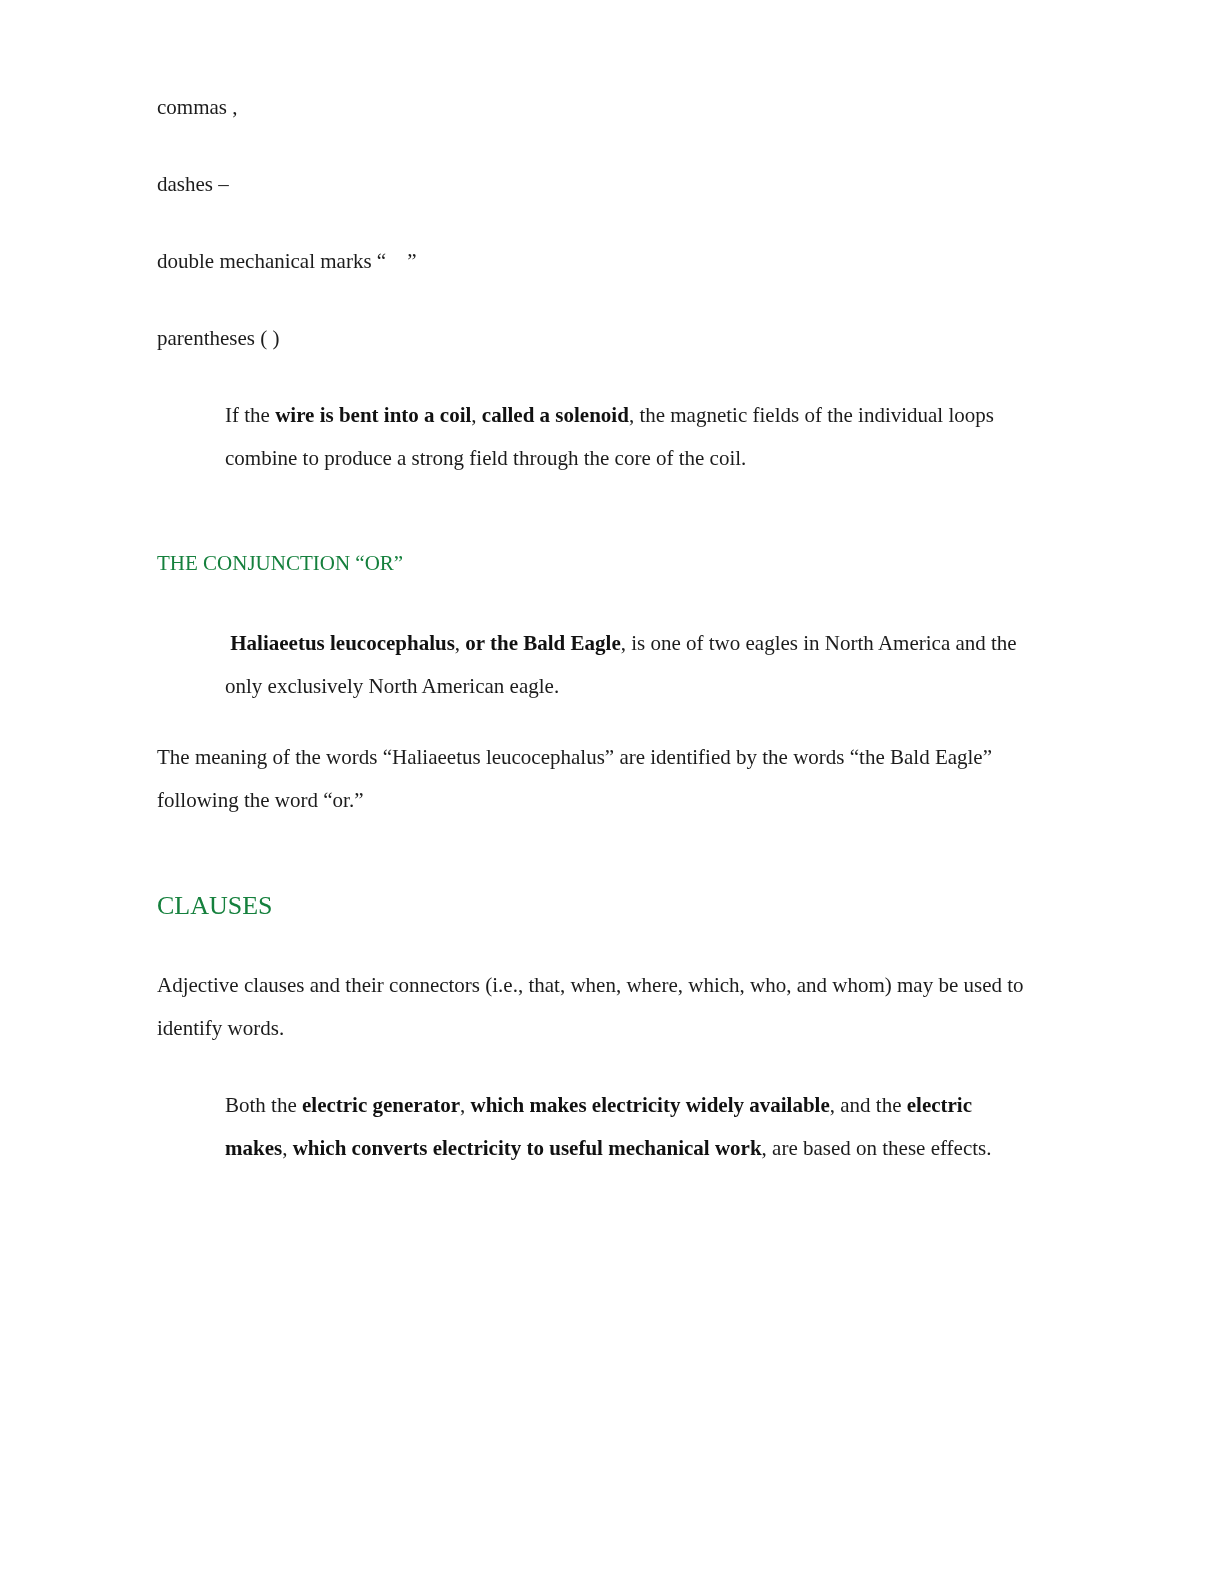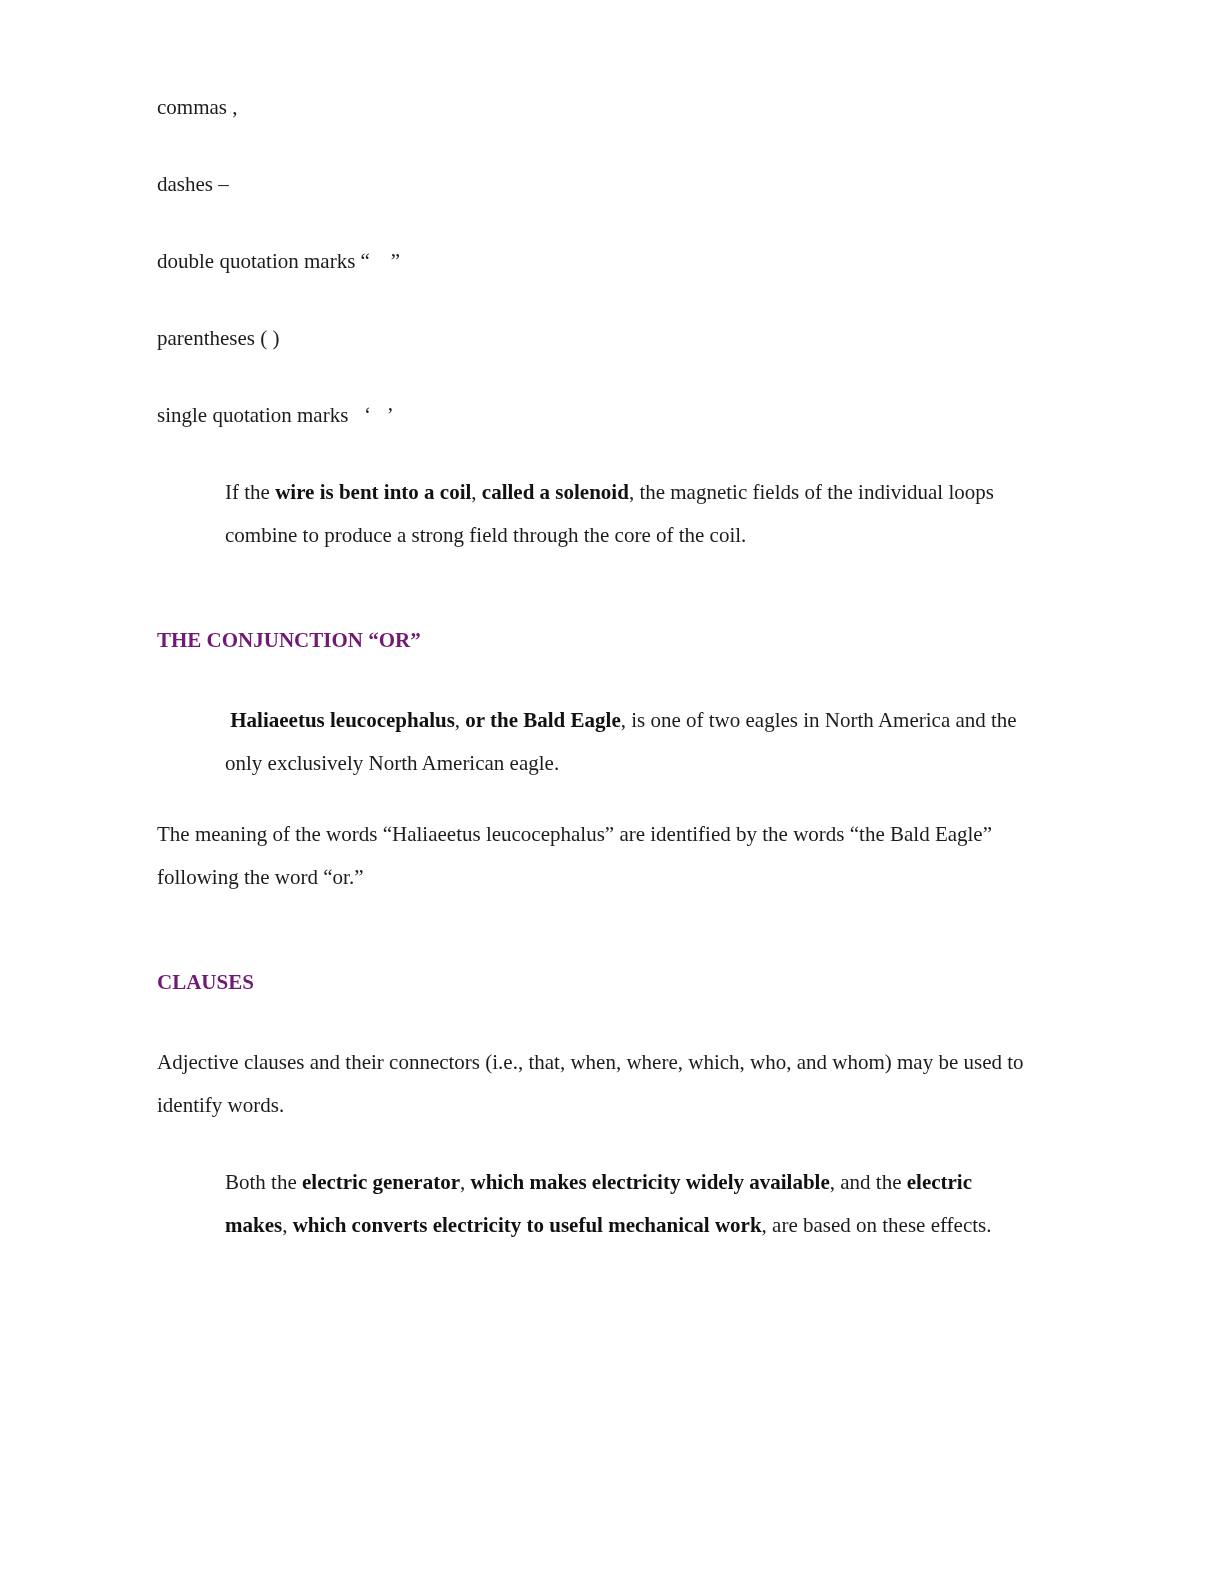--- a/index.html
+++ b/index.html
@@ -29,53 +29,52 @@
   }
   .example {
     margin-left: 68px;
     margin-right: 45px;
     margin-bottom: 28px;
   }
   .para {
     margin-bottom: 34px;
   }
   .heading {
-    font-weight: bold;
-    color: #701a75;
+    font-weight: normal;
+    color: #15803d;
     margin: 62px 0 37px 0;
   }
   .bi {
     font-weight: bold;
     color: #111111;
   }
 </style>
 </head>
 <body>
 
 <main class="page">
 
   <p class="block list-item">commas ,</p>
 
   <p class="block list-item">dashes –</p>
 
-  <p class="block list-item">double quotation marks “    ”</p>
+  <p class="block list-item">double mechanical marks “    ”</p>
 
   <p class="block list-item">parentheses ( )</p>
 
-  <p class="block list-item">single quotation marks   ‘   ’</p>
 
   <p class="block example"><span>If the </span><span class="bi">wire is bent into a coil</span><span>, </span><span class="bi">called a solenoid</span><span>, the magnetic fields of the individual loops combine to produce a strong field through the core of the coil.</span></p>
 
 
   <h2 class="block heading" style="font-size:21px;">THE CONJUNCTION “OR”</h2>
 
 
   <p class="block example"><span> </span><span class="bi">Haliaeetus leucocephalus</span><span>, </span><span class="bi">or the Bald Eagle</span><span>, is one of two eagles in North America and the only exclusively North American eagle.</span></p>
 
   <p class="block para">The meaning of the words “Haliaeetus leucocephalus” are identified by the words “the Bald Eagle” following the word “or.”</p>
 
-  <h2 class="block heading" style="font-size:21px;">CLAUSES</h2>
+  <h2 class="block heading" style="font-size:26px;">CLAUSES</h2>
 
   <p class="block para">Adjective clauses and their connectors (i.e., that, when, where, which, who, and whom) may be used to identify words.</p>
 
   <p class="block example"><span>Both the </span><span class="bi">electric generator</span><span>, </span><span class="bi">which makes electricity widely available</span><span>, and the </span><span class="bi">electric makes</span><span>, </span><span class="bi">which converts electricity to useful mechanical work</span><span>, are based on these effects.</span></p>
 
 </main>
 
 </body></html>

